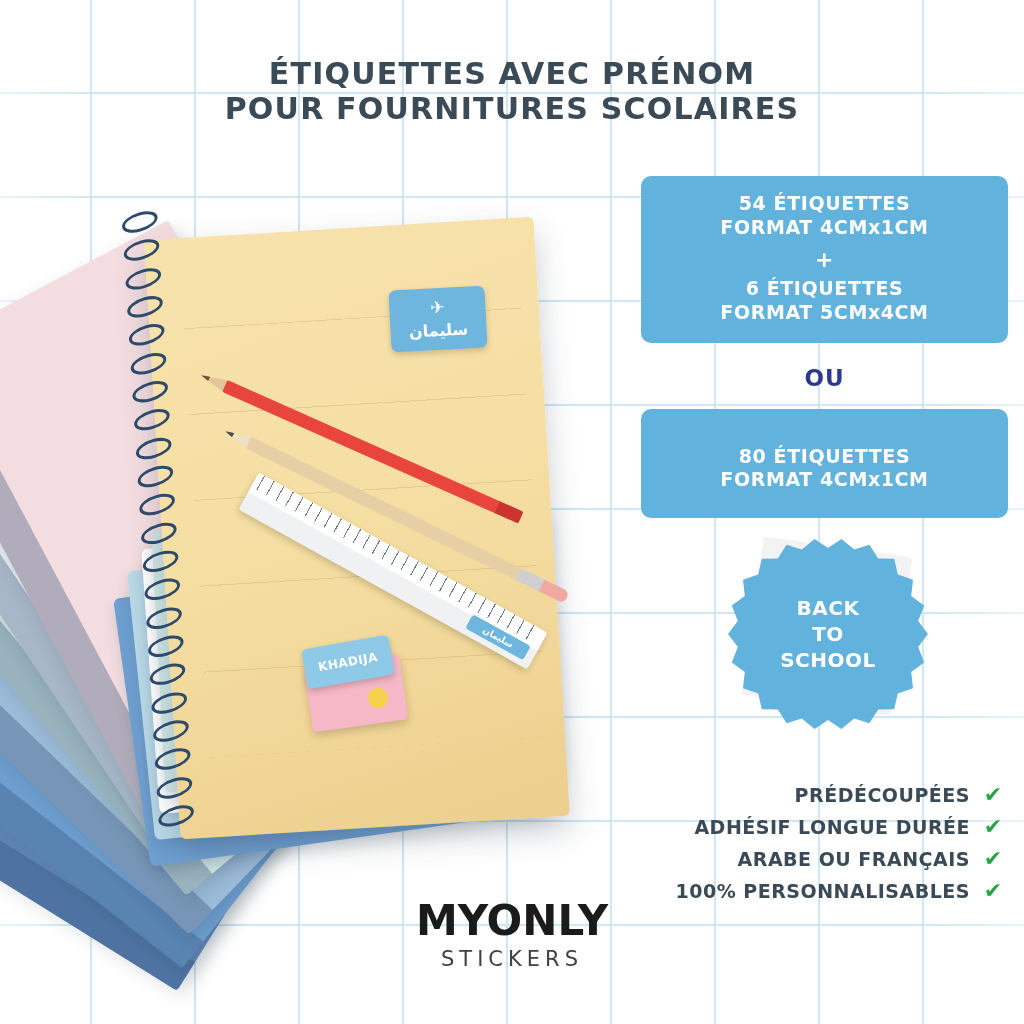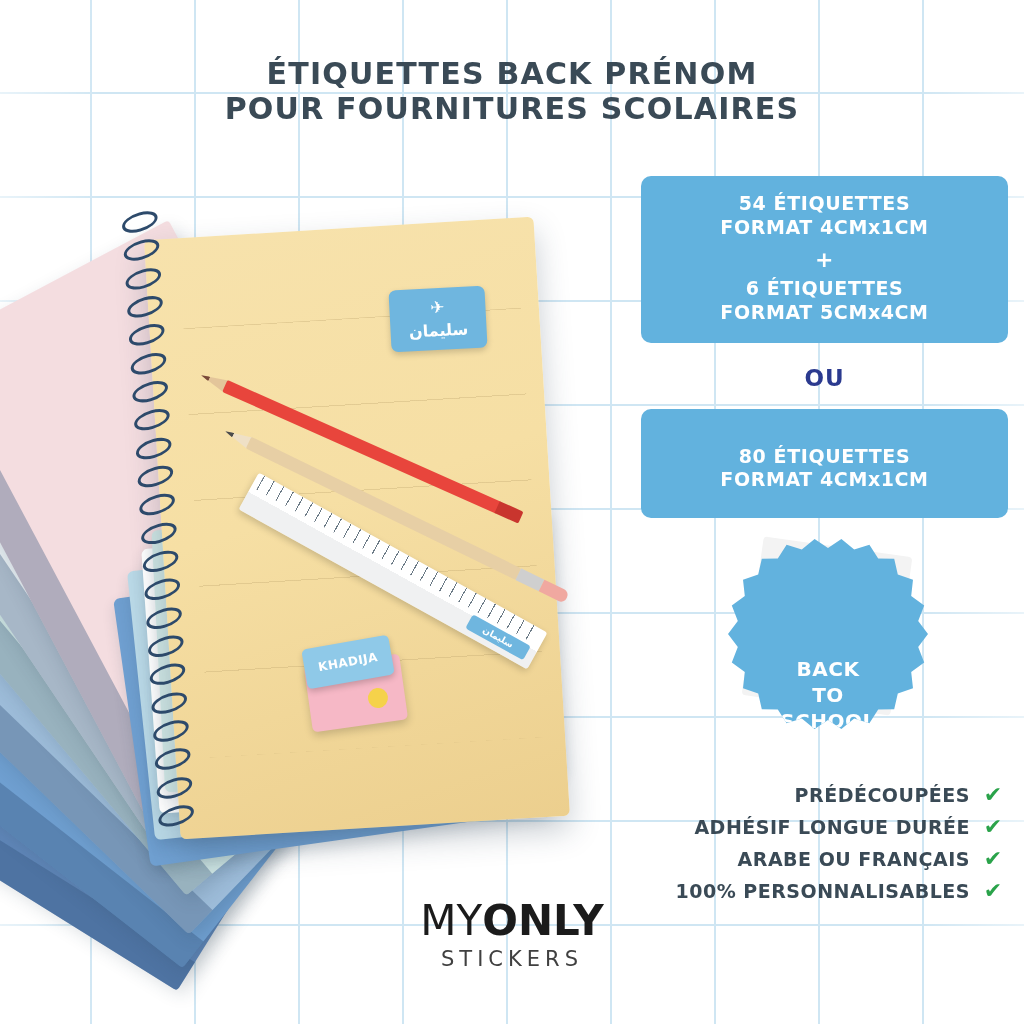--- a/index.html
+++ b/index.html
@@ -75,21 +75,21 @@
   }
   .badge-shadow{
     position:absolute;left:24px;top:12px;width:150px;height:160px;
     background:#f3f3f3;
     transform:rotate(8deg);
     border-radius:4px;
   }
   .badge{
     position:absolute;left:0;top:0;width:200px;height:200px;
     background:#62b2de;
-    display:flex;align-items:flex-end;justify-content:center;
+    display:flex;align-items:center;justify-content:center;
     clip-path: polygon(
       100% 50%, 95.1% 56.5%, 98.1% 64.2%, 91.6% 69%, 92.5% 77.1%,
       84.9% 79.7%, 83.1% 87.6%, 75.1% 87.8%, 70.7% 94.6%, 63.1% 92.3%,
       56.7% 97.5%, 50% 93%, 43.3% 97.5%, 36.9% 92.3%, 29.3% 94.6%,
       24.9% 87.8%, 16.9% 87.6%, 15.1% 79.7%, 7.5% 77.1%, 8.4% 69%,
       1.9% 64.2%, 4.9% 56.5%, 0% 50%, 4.9% 43.5%, 1.9% 35.8%,
       8.4% 31%, 7.5% 22.9%, 15.1% 20.3%, 16.9% 12.4%, 24.9% 12.2%,
       29.3% 5.4%, 36.9% 7.7%, 43.3% 2.5%, 50% 7%, 56.7% 2.5%,
       63.1% 7.7%, 70.7% 5.4%, 75.1% 12.2%, 83.1% 12.4%, 84.9% 20.3%,
       92.5% 22.9%, 91.6% 31%, 98.1% 35.8%, 95.1% 43.5%
@@ -117,21 +117,21 @@
     margin-left:10px;
   }
 
   
   .logo{
     position:absolute;left:0;top:896px;width:1024px;text-align:center;
   }
   .logo .line1{
     font-size:42px;font-weight:bold;color:#1b1b1b;letter-spacing:0px;
   }
-  .logo .line1 .my{font-weight:400;}
+  .logo .line1 .my{font-weight:700;}
   .logo .line2{
     font-size:21px;color:#404040;letter-spacing:5px;margin-top:2px;
   }
 
   
   .photo{
     position:absolute;left:-10px;top:190px;width:640px;height:720px;
   }
   .nb{
     position:absolute;border-radius:4px;
@@ -250,21 +250,21 @@
     position:absolute;left:378px;top:498px;width:20px;height:20px;background:#f5d24a;border-radius:50%;
     transform:rotate(-8deg);z-index:11;
   }
 </style>
 </head>
 <body>
 
 <div id="grid-bg"></div>
 
 <div class="headline">
-  <div>ÉTIQUETTES BACK PRÉNOM</div>
+  <div>ÉTIQUETTES AVEC PRÉNOM</div>
   <div>POUR FOURNITURES SCOLAIRES</div>
 </div>
 
 <div class="photo">
   <div class="nb nb6">
       <div class="spine"></div>
     </div>
   <div class="nb nb5">
       <div class="spine"></div>
     </div>

